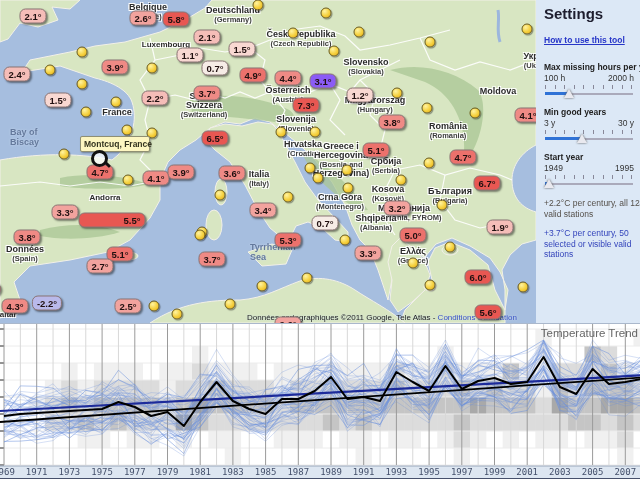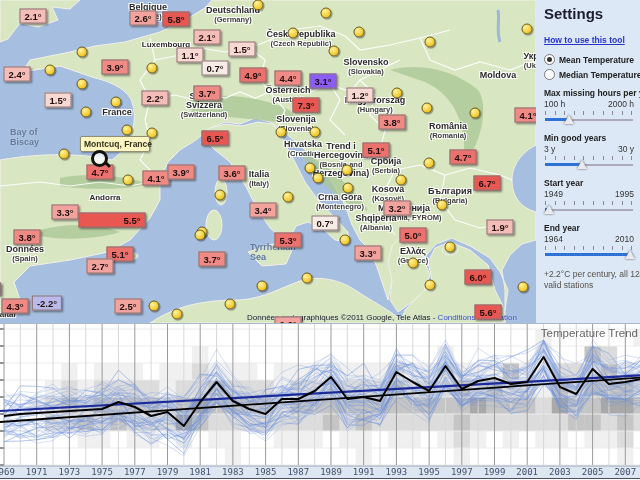--- a/index.html
+++ b/index.html
@@ -16,21 +16,21 @@
            transform:translateX(-50%);}
   .country .sub{font-weight:bold;font-size:7.5px;color:#3c3c3c;}
   .country.small{font-size:8px;}
   .sea{position:absolute;z-index:2;color:#64799c;font-weight:bold;font-size:9px;
        line-height:9.5px;white-space:nowrap;text-shadow:0 0 2px #cddcf0;}
   .dot{position:absolute;z-index:4;width:9px;height:9px;border-radius:50%;
        background:radial-gradient(circle at 35% 30%,#fff3a0,#f5d03c 55%,#e0a81e);
        border:1px solid #6d5a14;box-shadow:1px 1px 1px rgba(0,0,0,.4);
        transform:translate(-50%,-50%);}
   .tlabel{position:absolute;z-index:5;transform:translate(-50%,-50%);
-          border:1px solid #8a7474;border-radius:0;padding:1px 4px 1px 4px;
+          border:1px solid #8a7474;border-radius:6px;padding:1px 4px 1px 4px;
           font-size:9.5px;font-weight:bold;color:#201010;white-space:nowrap;
           box-shadow:1.5px 1.5px 2px rgba(0,0,0,.45);}
   #tooltip{position:absolute;z-index:6;left:80px;top:136px;width:62px;
            background:#fdf6c1;border:1px solid #8f8f73;border-radius:2px;
            padding:2px 3px;font-size:8.5px;font-weight:bold;color:#33331f;
            white-space:nowrap;box-shadow:1px 1px 2px rgba(0,0,0,.35);}
   #magnifier{position:absolute;z-index:7;left:91px;top:150px;width:11px;height:11px;
              border:3px solid #111;border-radius:50%;background:rgba(255,255,255,.75);}
   #magnifier:after{content:"";position:absolute;left:10px;top:10px;width:7px;height:3px;
              background:#111;transform:rotate(45deg);border-radius:1px;}
@@ -178,21 +178,21 @@
     </div>
     <div class="country" style="left: 296px; top: 115px; text-align: center;">
       <div>Slovenija</div>
       <div class="sub">(Slovenia)</div>
     </div>
     <div class="country" style="left: 303px; top: 140px;">
       <div>Hrvatska</div>
       <div class="sub">(Croatia)</div>
     </div>
     <div class="country" style="left: 341px; top: 142px;">
-      <div>Trend i</div>
+      <div>Greece i</div>
       <div>Hercegovina</div>
       <div class="sub">(Bosnia and</div>
       <div>Herzegovina)</div>
     </div>
     <div class="country" style="left: 259px; top: 170px;">
       <div>Italia</div>
       <div class="sub">(Italy)</div>
     </div>
     <div class="country" style="left: 340px; top: 193px;">
       <div>Crna Gora</div>
@@ -215,21 +215,21 @@
       <div class="sub">(Albania)</div>
     </div>
     <div class="country" style="left: 448px; top: 122px;">
       <div>România</div>
       <div class="sub">(Romania)</div>
     </div>
     <div class="country" style="left: 450px; top: 187px;">
       <div>България</div>
       <div class="sub">(Bulgaria)</div>
     </div>
-    <div class="country" style="left: 498px; top: 71px;">
+    <div class="country" style="left: 498px; top: 87px;">
       <div>Moldova</div>
     </div>
     <div class="country" style="left: 540px; top: 52px;">
       <div>Україна</div>
       <div class="sub">(Ukraine)</div>
     </div>
     <div class="country" style="left: 25px; top: 245px;">
       <div>Données</div>
       <div class="sub">(Spain)</div>
     </div>
@@ -339,30 +339,20 @@
     <div class="tlabel" style="left: 15px; top: 306px; background: rgb(239, 138, 133);">4.3°</div>
     <div class="tlabel" style="left: 47px; top: 303px; background: rgb(185, 185, 234);">-2.2°</div>
     <div class="tlabel" style="left: 128px; top: 306px; background: rgb(242, 163, 158);">2.5°</div>
     <div class="tlabel" style="left: 288px; top: 324px; background: rgb(242, 163, 158);">2.6°</div>
     <div class="tlabel" style="left: -10px; top: 289px; background: rgb(232, 87, 82); min-width: 12px; min-height: 9px;"></div>
   </div>
 
 <div id="panel">
   <h1>Settings</h1>
   <a class="link" href="#">How to use this tool</a>
-  <div id="radios">
-      <div class="radio-row">
-        <span class="radio sel"></span>
-        <span class="radio-label">Mean Temperature</span>
-      </div>
-      <div class="radio-row">
-        <span class="radio"></span>
-        <span class="radio-label">Median Temperature</span>
-      </div>
-    </div>
   <div id="sliders">
       <div class="slider">
         <div class="slabel">Max missing hours per year</div>
         <div class="minmax">
           <span>100 h</span>
           <span>2000 h</span>
         </div>
         <div class="ruler"></div>
         <div class="trackwrap">
           <div class="track"></div>
@@ -389,37 +379,29 @@
           <span>1949</span>
           <span>1995</span>
         </div>
         <div class="ruler"></div>
         <div class="trackwrap">
           <div class="track"></div>
           <div class="fill" style="width: 5%;"></div>
           <div class="handle" style="left: 5%;"></div>
         </div>
       </div>
-      <div class="slider">
-        <div class="slabel">End year</div>
-        <div class="minmax">
-          <span>1964</span>
-          <span>2010</span>
-        </div>
-        <div class="ruler"></div>
-        <div class="trackwrap">
-          <div class="track"></div>
-          <div class="fill" style="width: 97%;"></div>
-          <div class="handle" style="left: 97%;"></div>
-        </div>
-      </div>
     </div>
   <div class="ptext gray" id="trend-all">
       <div>+2.2°C per century, all 1244</div>
       <div>valid stations</div>
+    </div>
+  <div class="ptext blue" id="trend-sel">
+      <div>+3.7°C per century, 50</div>
+      <div>selected or visible valid</div>
+      <div>stations</div>
     </div>
   
 </div>
 
 <div id="chart">
   <svg id="chart-svg" width="640" height="156" viewBox="0 0 640 156">
       <rect x="535.3750000000001" y="5" width="16.35" height="17" fill="rgba(40,40,40,0.07)"></rect>
       <rect x="633.4750000000001" y="5" width="16.35" height="17" fill="rgba(40,40,40,0.07)"></rect>
       <rect x="192.025" y="22" width="16.35" height="17" fill="rgba(40,40,40,0.07)"></rect>
       <rect x="437.27500000000003" y="22" width="16.35" height="17" fill="rgba(40,40,40,0.07)"></rect>

